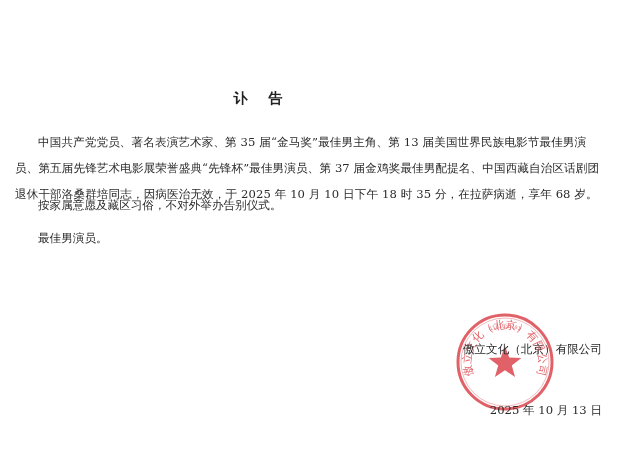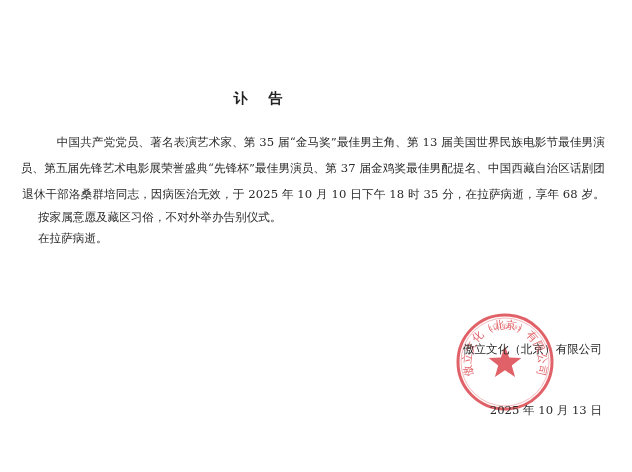--- a/index.html
+++ b/index.html
@@ -8,41 +8,41 @@
     position: relative;
     font-family: "DejaVu Serif", "Liberation Serif", serif;
     color: #2a2a2a;
   }
   .title {
     position: absolute; top: 90px; left: 0; width: 524px; text-align: center;
     font-size: 14px; font-weight: bold; letter-spacing: 8px; color: #222;
   }
   .para {
     position: absolute; left: 15px; width: 590px;
-    font-size: 11.6px; line-height: 26px; letter-spacing: 0.1px; text-align: right;
+    font-size: 11.6px; line-height: 26px; letter-spacing: 0.1px;
   }
   .para.p1 { top: 129px; text-indent: 23px; }
   .line { position: absolute; font-size: 11.6px; white-space: nowrap; }
   .indent { left: 38px; }
   .sig { position: absolute; right: 30px; font-size: 11.6px; white-space: nowrap; text-align: right; }
   .stamp {
     position: absolute; left: 455px; top: 312px; width: 100px; height: 100px;
     opacity: 0.78;
   }
 </style>
 </head>
 <body>
 
 <div>
   <div class="title">讣 告</div>
 
   <div class="para p1">中国共产党党员、著名表演艺术家、第 35 届“金马奖”最佳男主角、第 13 届美国世界民族电影节最佳男演员、第五届先锋艺术电影展荣誉盛典“先锋杯”最佳男演员、第 37 届金鸡奖最佳男配提名、中国西藏自治区话剧团退休干部洛桑群培同志，因病医治无效，于 2025 年 10 月 10 日下午 18 时 35 分，在拉萨病逝，享年 68 岁。</div>
 
-  <div class="line indent" style="top:210px;font-family:Liberation Serif, serif;">按家属意愿及藏区习俗，不对外举办告别仪式。</div>
-  <div class="line indent" style="top:231px;">在拉萨病逝。</div>
+  <div class="line indent" style="top:198px;font-family:Liberation Serif, serif;">按家属意愿及藏区习俗，不对外举办告别仪式。</div>
+  <div class="line indent" style="top:231px;">最佳男演员。</div>
 
   <svg class="stamp" viewBox="0 0 100 100">
     <defs>
       <path id="ringPath" d="M 18,62 A 34,34 0 1,1 82,62"></path>
       <path id="serialPath" d="M 22,30 A 34,34 0 0,1 78,30"></path>
     </defs>
     <circle cx="50" cy="50" r="47" fill="none" stroke="#d9363e" stroke-width="3"></circle>
     <circle cx="50" cy="50" r="44" fill="none" stroke="#e06a70" stroke-width="0.6"></circle>
     <text font-size="11" fill="#d9363e" font-family="DejaVu Sans, sans-serif">
       <textPath href="#ringPath" startOffset="50%" text-anchor="middle">傲立文化（北京）有限公司</textPath>

